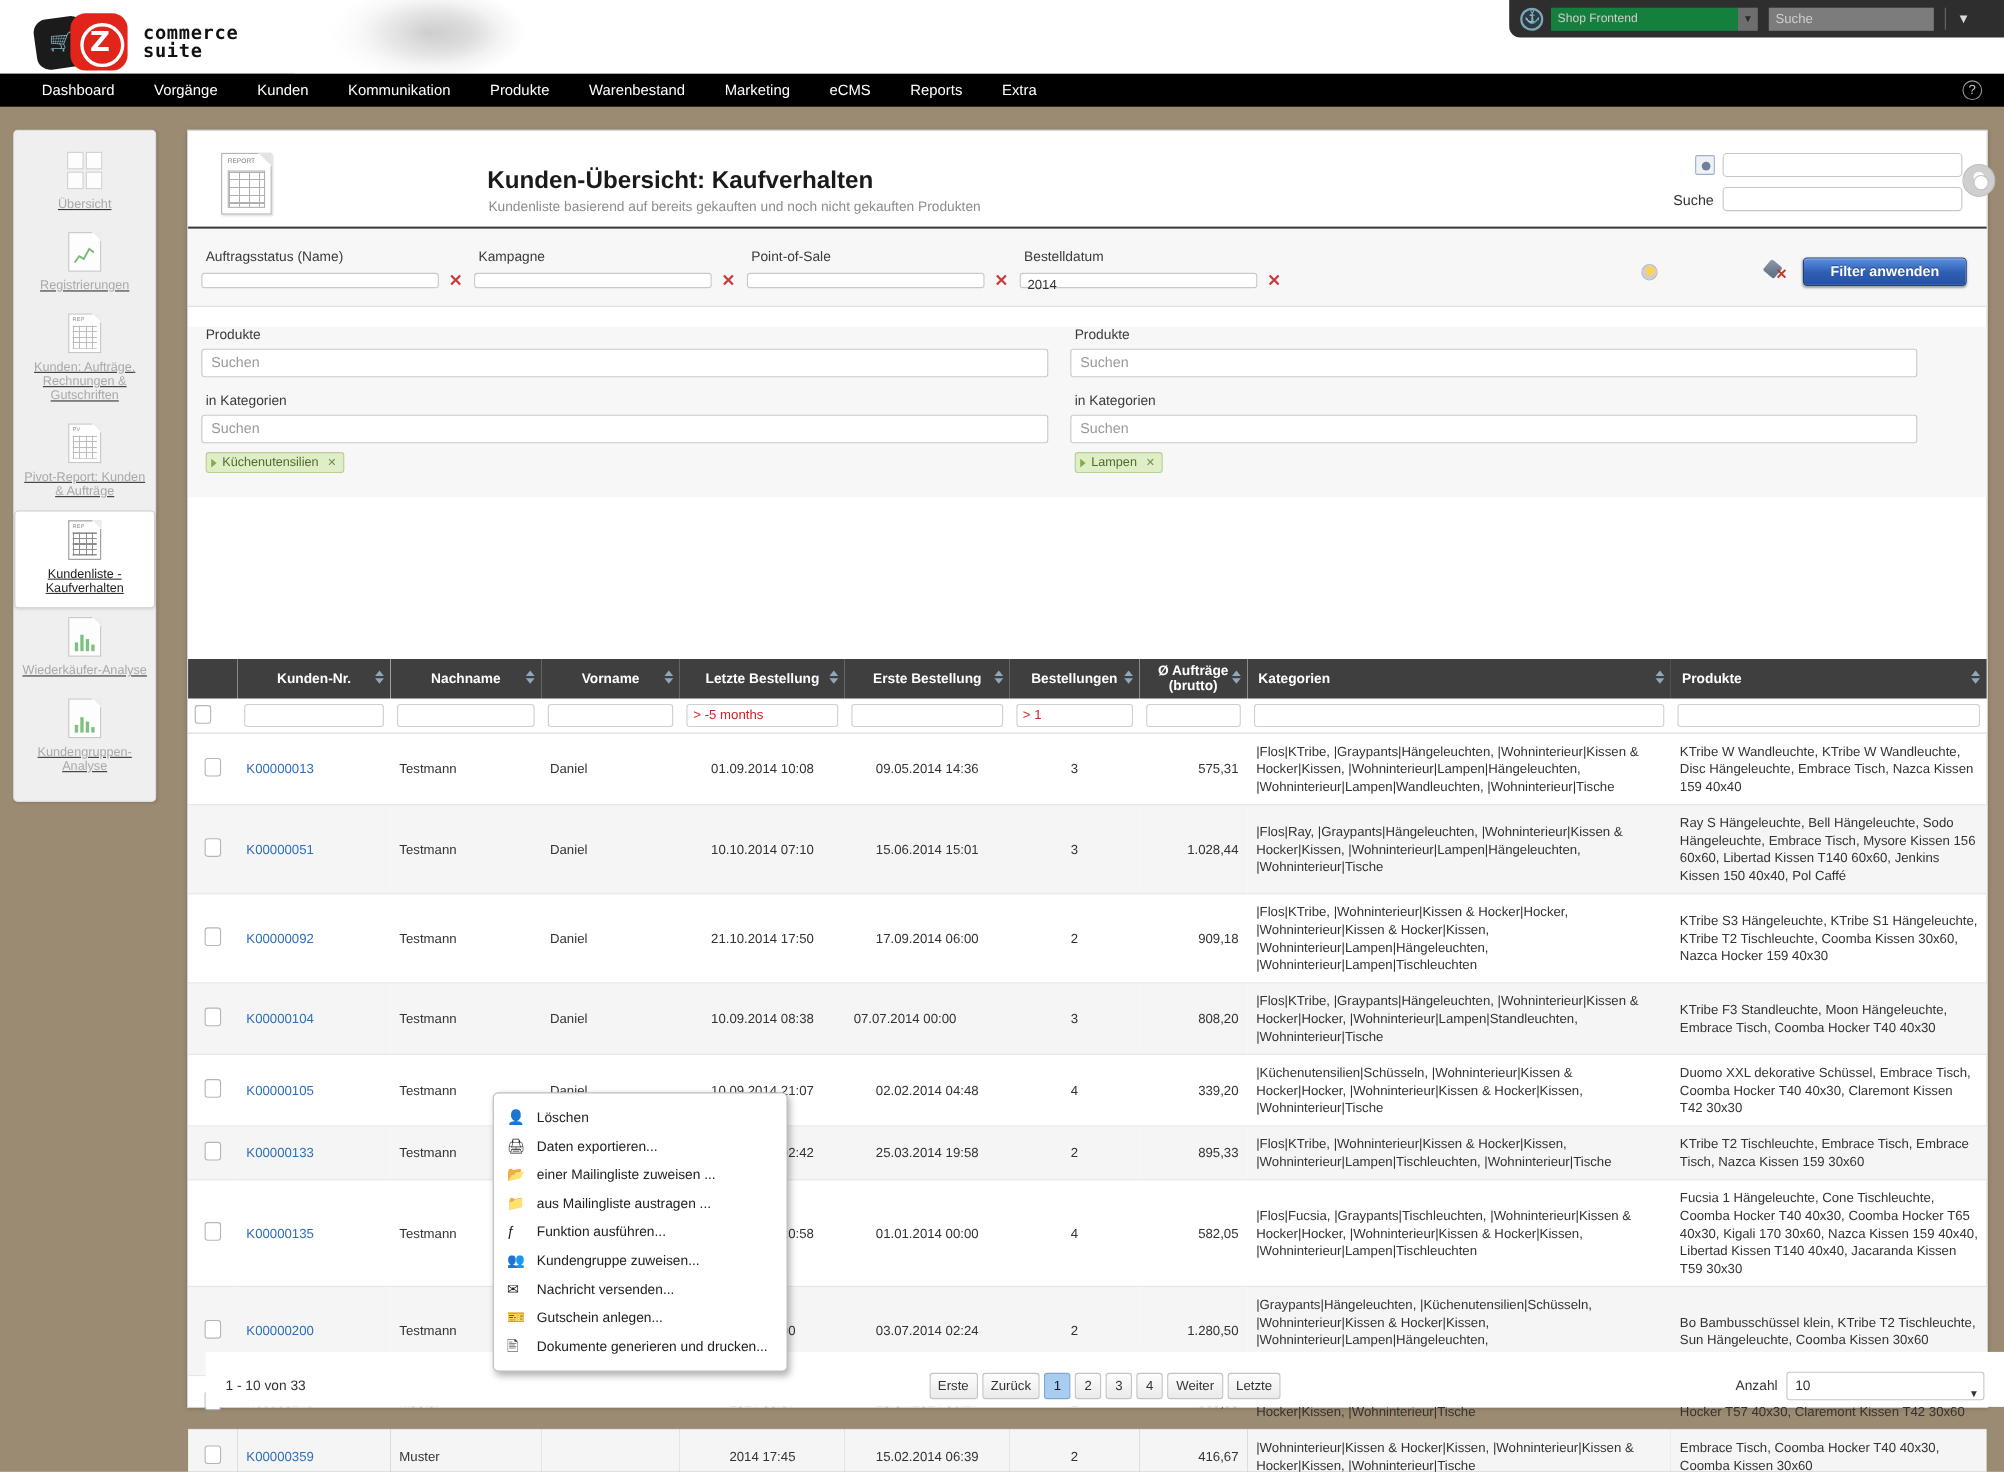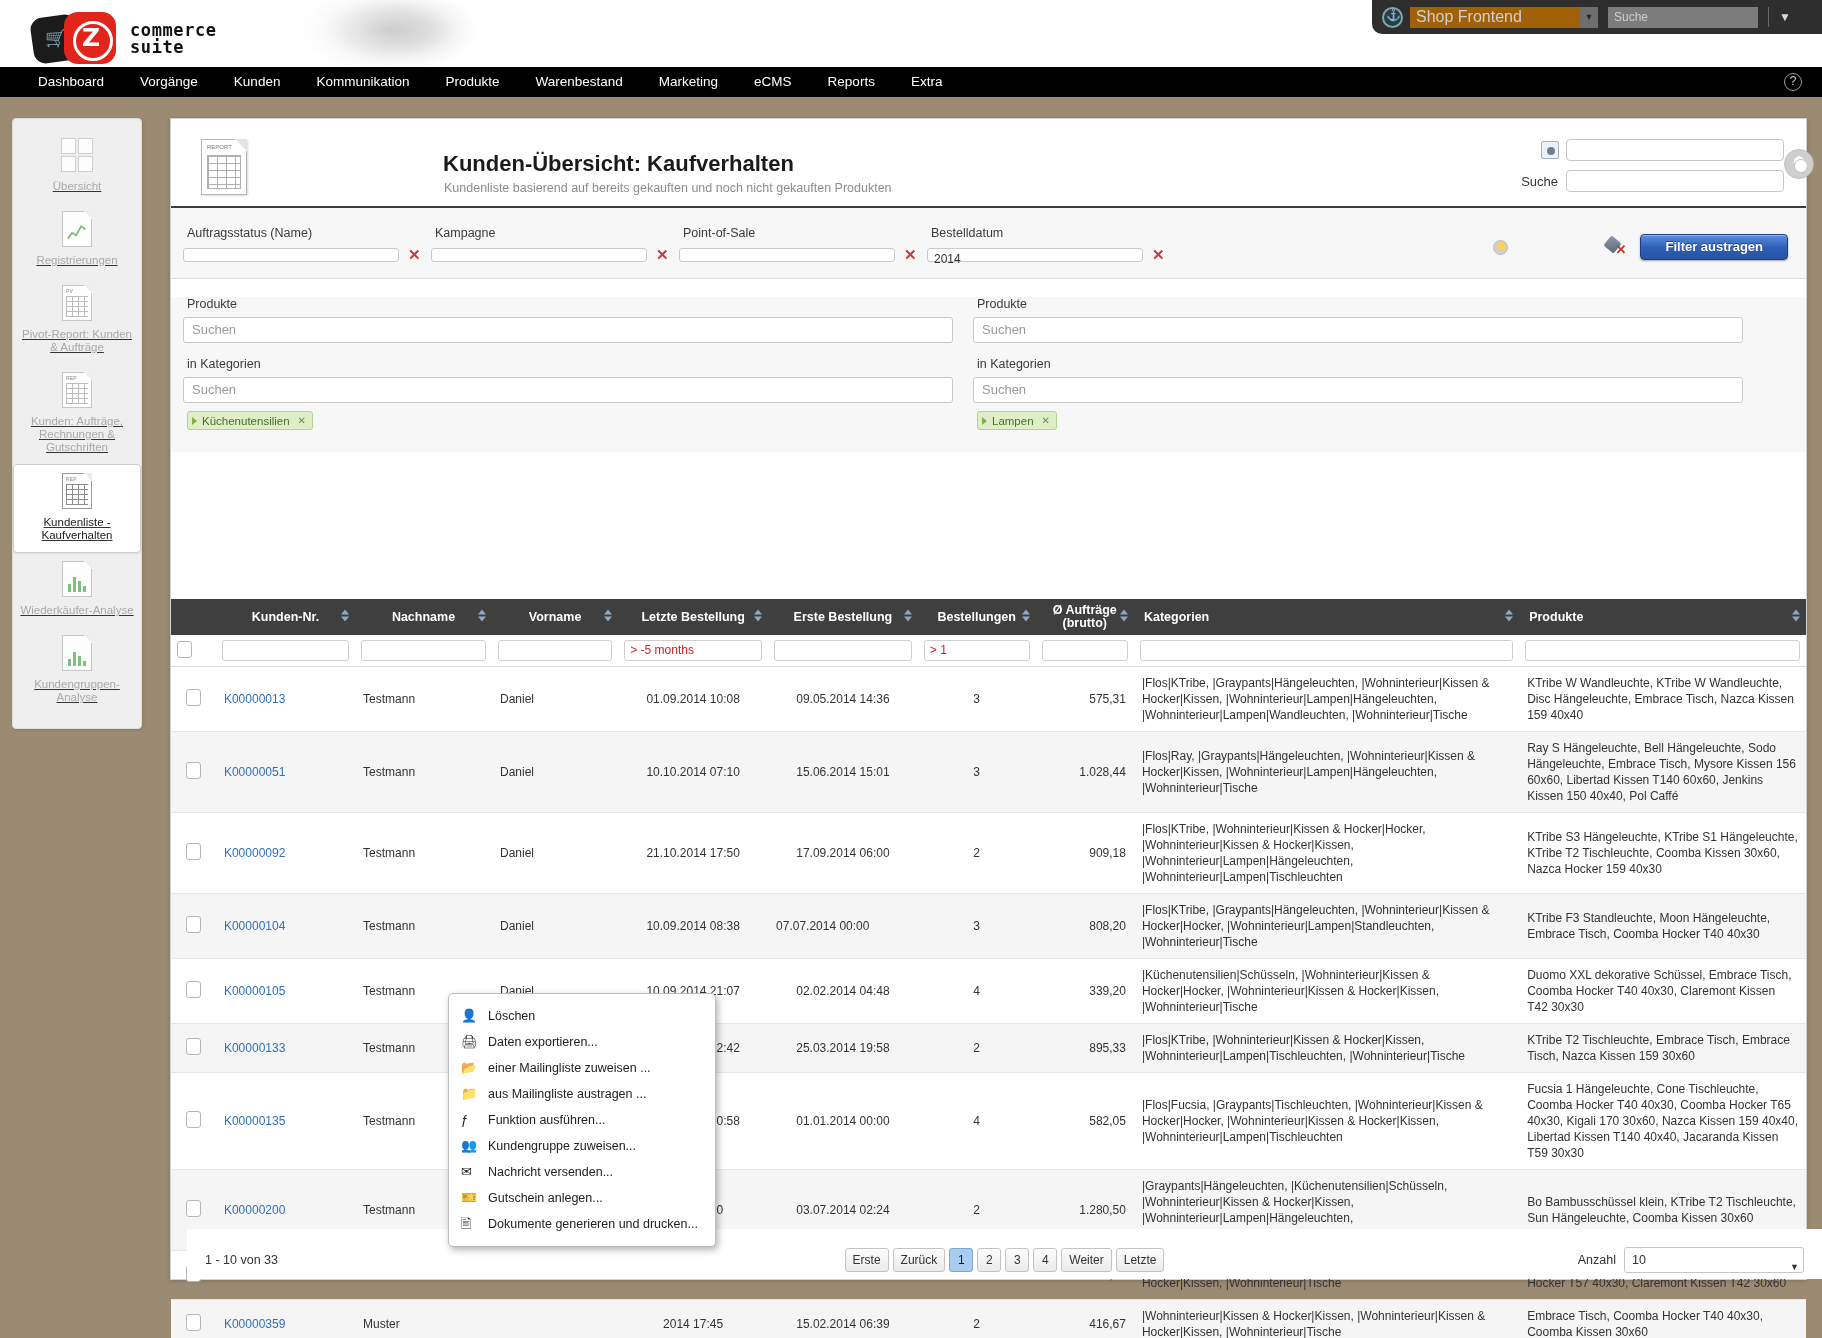--- a/index.html
+++ b/index.html
@@ -62,21 +62,21 @@
   #shopbar {
     position:absolute; right:0; top:0; width:450px; height:34px;
     background:#2e2e2e; border-bottom-left-radius:10px; display:flex; align-items:center; padding:0 10px;
   }
   #shopbar .globe {
     width:21px; height:21px; border-radius:50%; background:#2b3b42;
     border:2px solid #7fa6b5; margin-right:7px; position:relative; flex:none;
   }
   #shopbar .globe:after{ content:"⚓"; position:absolute; left:2px; top:-1px; font-size:12px; color:#cfe3ea;}
   #shopbar .shopsel {
-    width:170px; height:21px; background:#a16207; color:#cfcfcf; font-size:16px;
+    width:170px; height:21px; background:#15803d; color:#cfcfcf; font-size:11px;
     padding:2px 6px; border:none; display:flex; align-items:center;
   }
   #shopbar .selarrow {
     width:18px; height:21px; background:#6e6e6e; color:#2a2a2a; display:flex;
     align-items:center; justify-content:center; font-size:9px; margin-right:10px;
   }
   #shopbar .topsearch {
     width:150px; height:21px; background:#7c7c7c; color:#cfcfcf; font-size:12px;
     padding:2px 6px; display:flex; align-items:center; position:relative;
   }
@@ -350,30 +350,30 @@
             <polyline points="1,20 6,13 11,16 17,5 22,9" fill="none" stroke="#79b679" stroke-width="2"></polyline>
           </svg>
         </div>
       </div>
     </div>
     <div class="lbl">Registrierungen</div>
   </div>
 
   <div class="side-item">
     <div class="ico">
-      <div class="docicon"><div class="tag">PV</div><div class="grid"></div></div>
-    </div>
-    <div class="lbl">Pivot-Report: Kunden &amp; Aufträge</div>
+      <div class="docicon"><div class="tag">REP</div><div class="grid"></div></div>
+    </div>
+    <div class="lbl">Kunden: Aufträge, Rechnungen &amp; Gutschriften</div>
   </div>
 
   <div class="side-item">
     <div class="ico">
-      <div class="docicon"><div class="tag">REP</div><div class="grid"></div></div>
-    </div>
-    <div class="lbl">Kunden: Aufträge, Rechnungen &amp; Gutschriften</div>
+      <div class="docicon"><div class="tag">PV</div><div class="grid"></div></div>
+    </div>
+    <div class="lbl">Pivot-Report: Kunden &amp; Aufträge</div>
   </div>
 
   <div class="side-item active">
     <div class="ico">
       <div class="docicon" style="border-color:#9a9a9a;"><div class="tag">REP</div><div class="grid" style="background:repeating-linear-gradient(#8d8d8d 0 1px, transparent 1px 5px),repeating-linear-gradient(90deg,#8d8d8d 0 1px, transparent 1px 6px);"></div></div>
     </div>
     <div class="lbl">Kundenliste - Kaufverhalten</div>
   </div>
 
   <div class="side-item">
@@ -457,21 +457,21 @@
           <div class="fx">✕</div>
         </div>
       </div>
 
       <div id="filterbtns">
         <div class="coin"></div>
         <div class="brushicon">
           <div class="b1"></div>
             <div class="b2">✕</div>
         </div>
-        <div class="bluebtn">Filter austragen</div>
+        <div class="bluebtn">Filter anwenden</div>
       </div>
     </div>
   </div>
 
   <div id="buyareas" style="position:absolute; left:0; top:178px; width:100%;">
     <div class="buycol">
       <div class="bfield">
         <div class="blbl">Produkte</div>
         <div class="binput">Suchen</div>
       </div>

